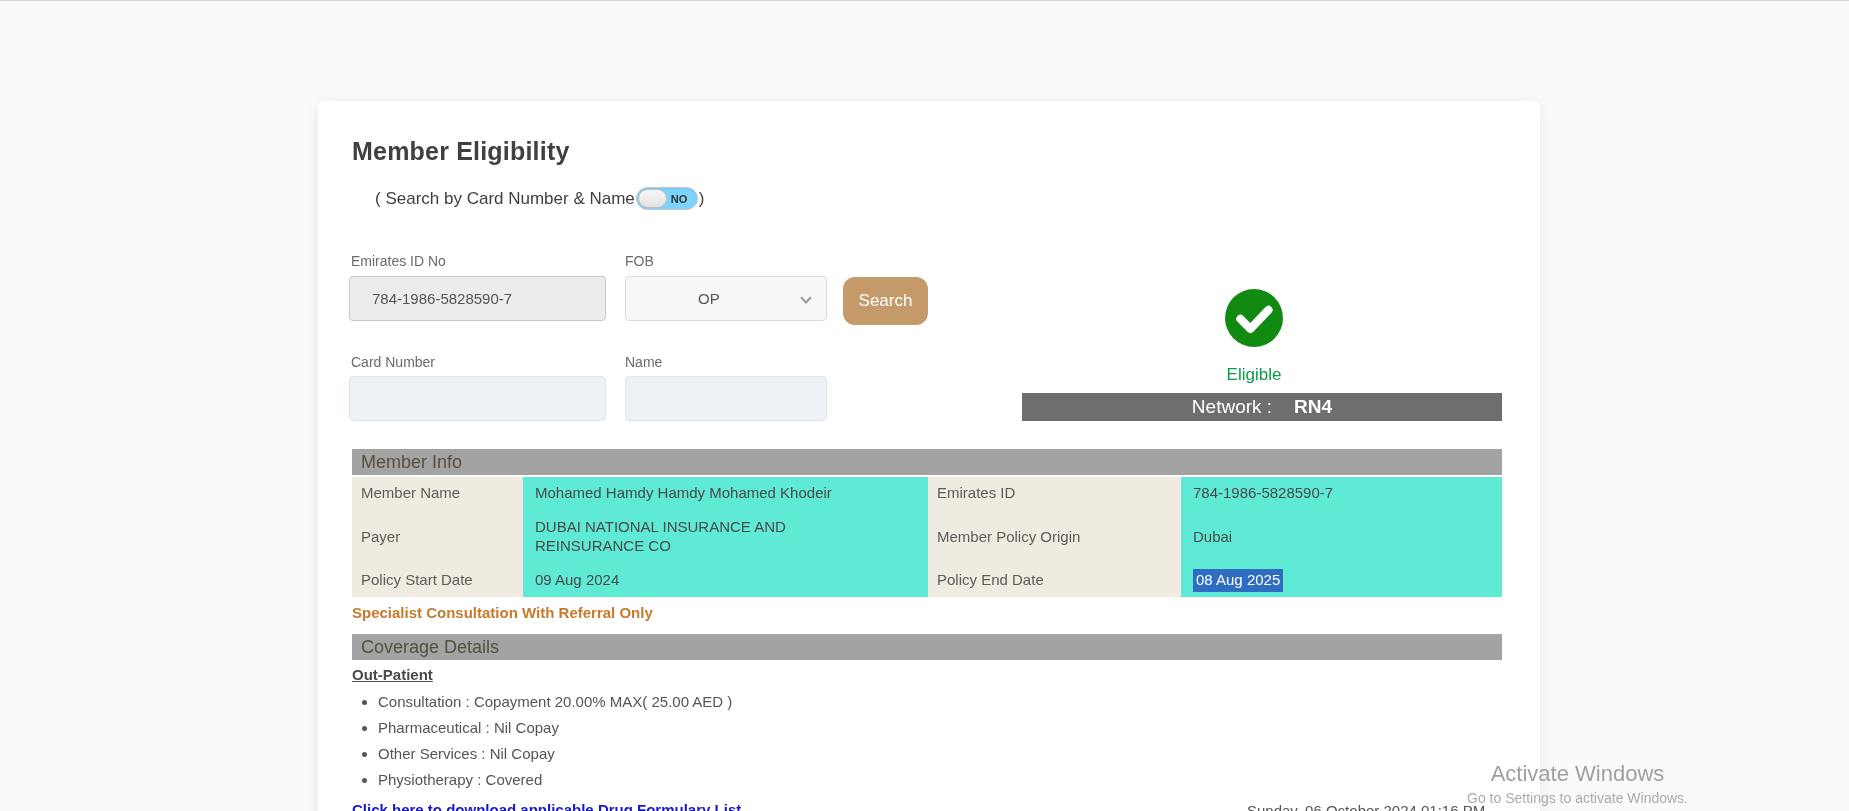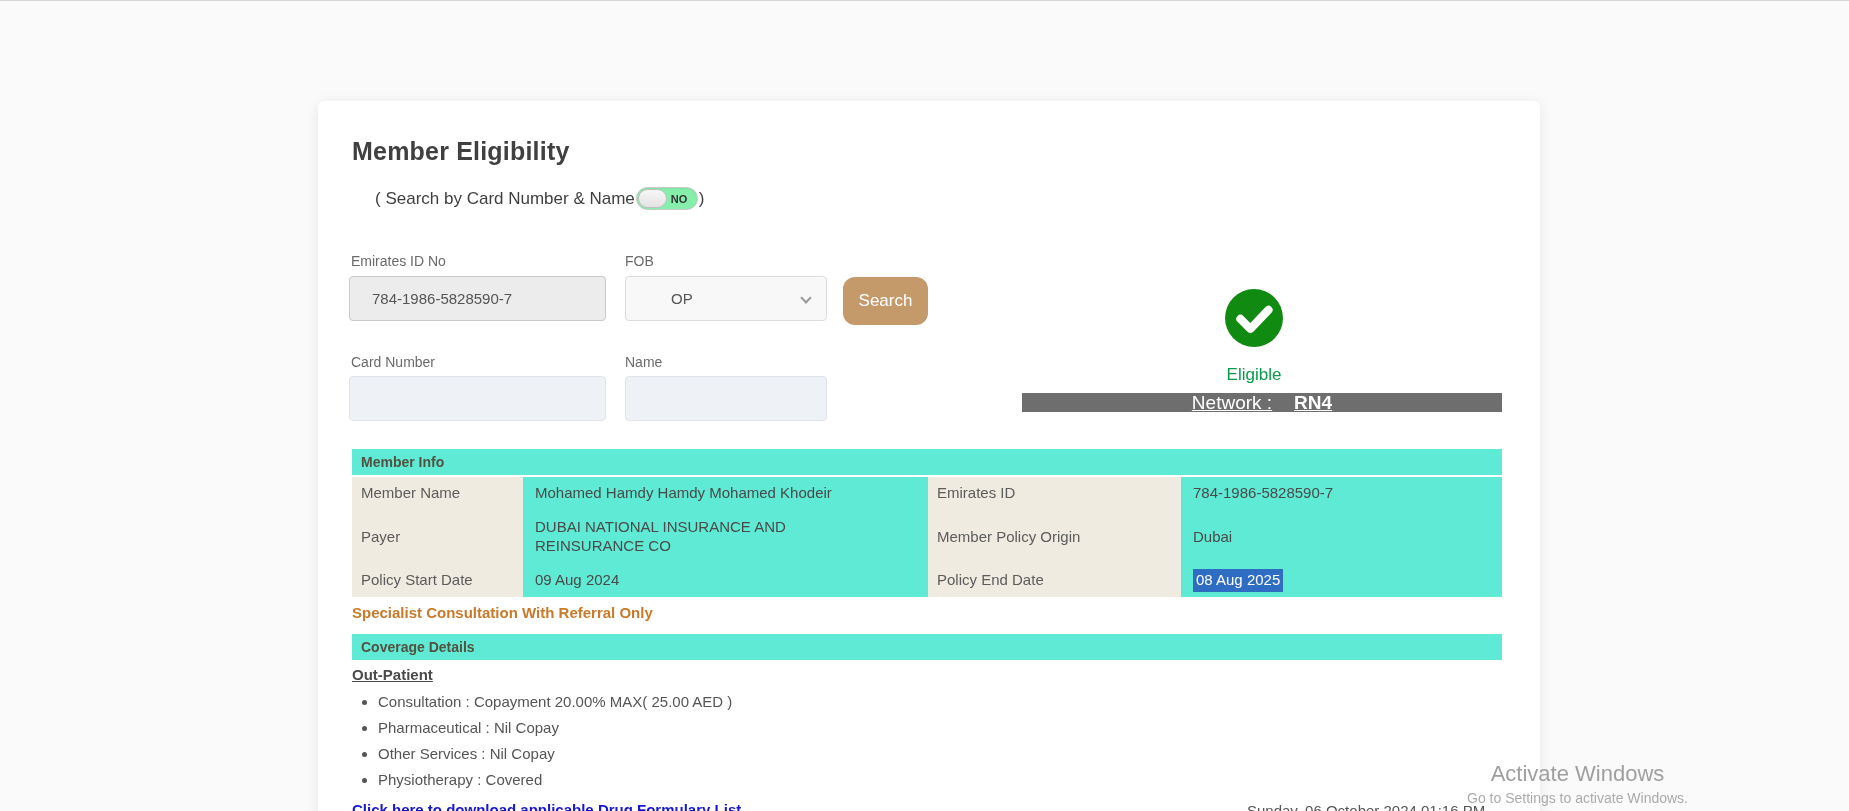--- a/index.html
+++ b/index.html
@@ -23,21 +23,21 @@
     font-size:25px; font-weight:bold; color:#404040; letter-spacing:0.2px;text-align:right;
   }
   .subtitle-row {
     position:absolute; left:34px; top:86px;
     display:flex; align-items:center; gap:1px;
     font-size:17px; color:#3f3f3f;margin-left:23px;
   }
   .toggle {
     display:inline-flex; align-items:center;
     width:62px; height:23px;
-    background:#86efac; border:1px solid #c8c8c8; border-radius:12px;
+    background:#7dd3fc; border:1px solid #c8c8c8; border-radius:12px;
     box-shadow:inset 0 1px 2px rgba(0,0,0,0.06);
     cursor:pointer;
   }
   .toggle-knob {
     width:29px; height:19px; margin-left:1px;
     background:linear-gradient(#f7f7f7,#e3e3e3);
     border:1px solid #c0c0c0; border-radius:10px;
   }
   .toggle-label { font-size:11px; color:#333; margin-left:4px; font-weight:bold; }
 
@@ -54,52 +54,52 @@
     padding-left:22px; outline:none;
   }
   .inp-eid  { left:31px;  top:175px; width:257px; background:#ececec; border:1px solid #c9c9c9; }
   .inp-card { left:31px;  top:275px; width:257px; background:#eef1f5; border:1px solid #dfe4ea; }
   .inp-name { left:307px; top:275px; width:202px; background:#eef1f5; border:1px solid #dfe4ea; }
 
   .select-fob {
     position:absolute; left:307px; top:175px; width:202px; height:45px;
     background:#f8f8f8; border:1px solid #dcdcdc; border-radius:4px;
     display:flex; align-items:center;
-    font-size:15px; color:#555; padding-left:45px; cursor:pointer;
+    font-size:15px; color:#555; padding-left:72px; cursor:pointer;
   }
   .chevron {
     position:absolute; right:16px; top:17px;
     width:8px; height:8px;
     border-right:2px solid #9a9a9a; border-bottom:2px solid #9a9a9a;
     transform:rotate(45deg);
   }
   .search-btn {
     position:absolute; left:525px; top:176px; width:85px; height:48px;
     background:#c49a6b; border:none; border-radius:12px;
     color:#fff; font-size:17px; cursor:pointer;
     font-family:"Liberation Sans", sans-serif;
   }
 
   .status-check { position:absolute; left:907px; top:188px; width:58px; height:58px; }
   .eligible-text {
     position:absolute; left:836px; top:264px; width:200px;
     text-align:center; font-size:17px; font-weight:normal; color:#0a9b4b;
   }
   .network-bar {
-    position:absolute; left:704px; top:292px; width:480px; height:19px;
+    position:absolute; left:704px; top:292px; width:480px; height:28px;
     background:#6e6e6e; color:#fff; font-size:19px;
-    display:flex; align-items:center; justify-content:center;text-decoration:underline;
+    display:flex; align-items:center; justify-content:center;
   }
   .network-bar b { margin-left:22px; }
 
   .section-bar {
     position:absolute; left:34px; width:1150px; height:26px;
-    background:#5eead4;
+    background:#a3a3a3;
     display:flex; align-items:center;
-    font-size:14px; font-weight:bold; color:#55503f;
+    font-size:18px; font-weight:normal; color:#55503f;
     padding-left:9px;
   }
   .bar-member   { top:348px; }
   .bar-coverage { top:533px; }
 
   .member-table {
     position:absolute; left:34px; top:376px; width:1150px;
     display:grid;
     grid-template-columns:171px 405px 253px 321px;
     grid-template-rows:33px 54px 33px;

